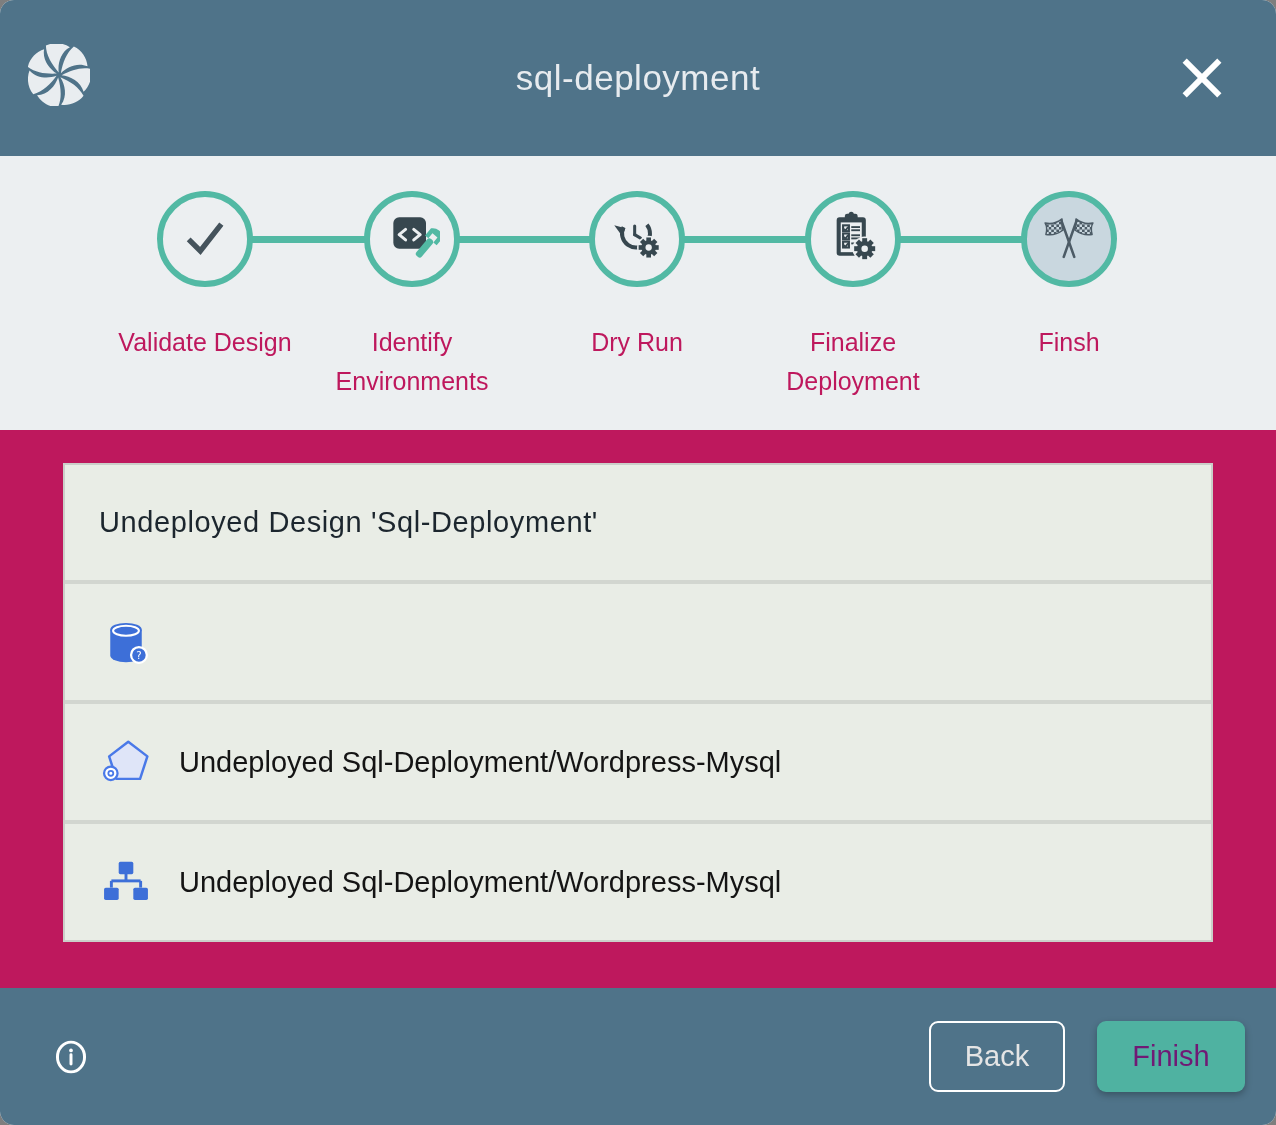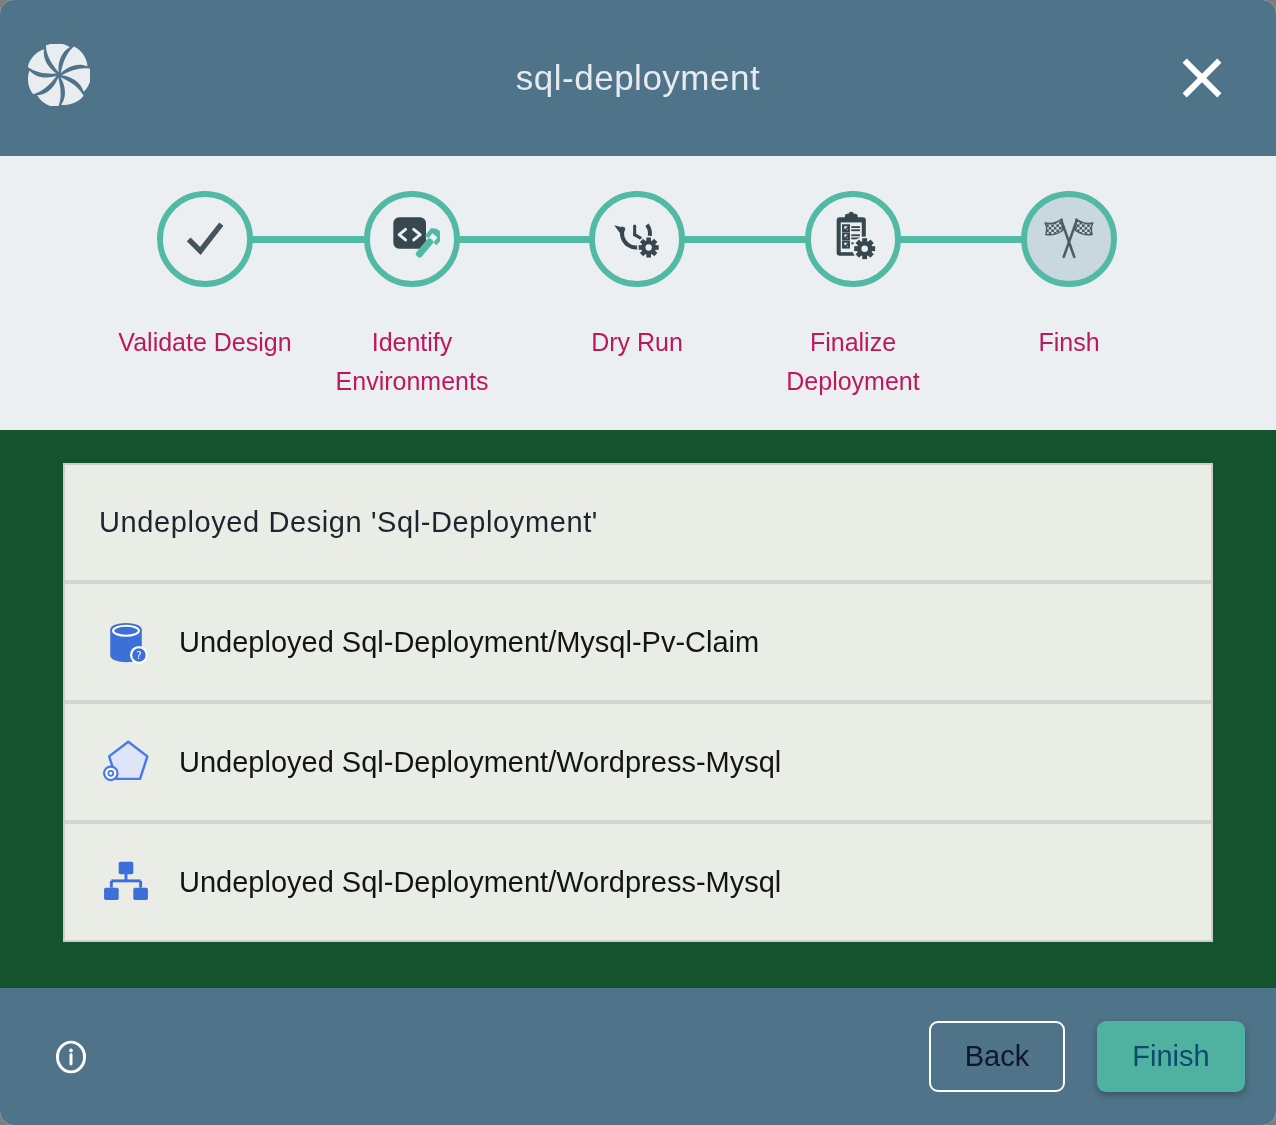--- a/index.html
+++ b/index.html
@@ -43,21 +43,21 @@
   }
   .step.active .circle { background:#C9D7DF; }
   .step .circle svg { width:56px; height:56px; }
   .step .lbl {
     margin-top:36px; font-size:25px; color:#be185d; line-height:1.55;
     padding:0 6px;
   }
   .s0 { left: 97px; } .s1 { left:304px; } .s2 { left:529px; }
   .s3 { left:745px; } .s4 { left:961px;text-align:center; }
   
-  .content { position:absolute; top:430px; left:0; right:0; bottom:137px; background:#14532d; }
+  .content { position:absolute; top:430px; left:0; right:0; bottom:137px; background:#be185d; }
   .list {
     position:absolute; left:63px; right:63px; top:33px;
     border:2px solid #CBCFC9; background:#E9EDE6;
   }
   .row {
     min-height:120px; background:#E9EDE6; display:flex; align-items:center;
     padding:0 34px; font-size:29px; color:#141414;
   }
   .row + .row { border-top:4px solid #D2D6D0; }
   .row.head { min-height:115px; color:#1C262E; letter-spacing:.6px; font-size:29px; }
@@ -71,25 +71,25 @@
   .info-btn {
     position:absolute; left:50px; top:48px; width:42px; height:42px;
     background:transparent; border:none; padding:0; cursor:pointer;
   }
   .btn {
     height:71px; border-radius:9px; font-size:29px; cursor:pointer;
     font-family:"Liberation Sans", sans-serif;
   }
   .btn-back {
     position:absolute; right:211px; top:33px; width:136px;
-    background:transparent; border:2px solid #FFFFFF; color:#0f172a;
+    background:transparent; border:2px solid #FFFFFF; color:#e5e5e5;
   }
   .btn-finish {
     position:absolute; right:31px; top:33px; width:148px;
-    background:#4FB2A1; border:none; color:#0c4a6e;
+    background:#4FB2A1; border:none; color:#701a75;
     box-shadow:0 3px 7px rgba(0,0,0,.28);
   }
 </style>
 </head>
 <body>
 
 <div class="dialog">
 
   <div class="hdr">
     <span class="logo">
@@ -247,21 +247,20 @@
       <div class="row">
         <span class="ricon">
           <svg viewBox="0 0 48 48">
             <path d="M10 13 L10 36 A14 6 0 0 0 38 36 L38 13 Z" fill="#3D6FD8"></path>
             <ellipse cx="24" cy="13" rx="14" ry="6" fill="#3D6FD8"></ellipse>
             <ellipse cx="24" cy="14" rx="11.5" ry="4.4" fill="none" stroke="#FFFFFF" stroke-width="1.8"></ellipse>
             <circle cx="35.5" cy="35.5" r="7" fill="#3D6FD8" stroke="#FFFFFF" stroke-width="2"></circle>
             <text x="35.5" y="39" font-size="9" fill="#FFFFFF" text-anchor="middle" font-family="DejaVu Sans, sans-serif">?</text>
           </svg>
         </span>
-        <span>Undeployed Sql-Deployment/Mysql-Pv-Claim</span>
       </div>
 
       <div class="row">
         <span class="ricon">
           <svg viewBox="0 0 48 48">
             <polygon points="26,6 43,19 36.5,39 15.5,39 9,19" fill="#DFE5F8" stroke="#4A79E8" stroke-width="2.2" stroke-linejoin="round"></polygon>
             <circle cx="10.5" cy="34" r="6" fill="#FFFFFF" stroke="#4A79E8" stroke-width="2"></circle>
             <circle cx="10.5" cy="34" r="2.2" fill="none" stroke="#4A79E8" stroke-width="1.6"></circle>
           </svg>
         </span>

